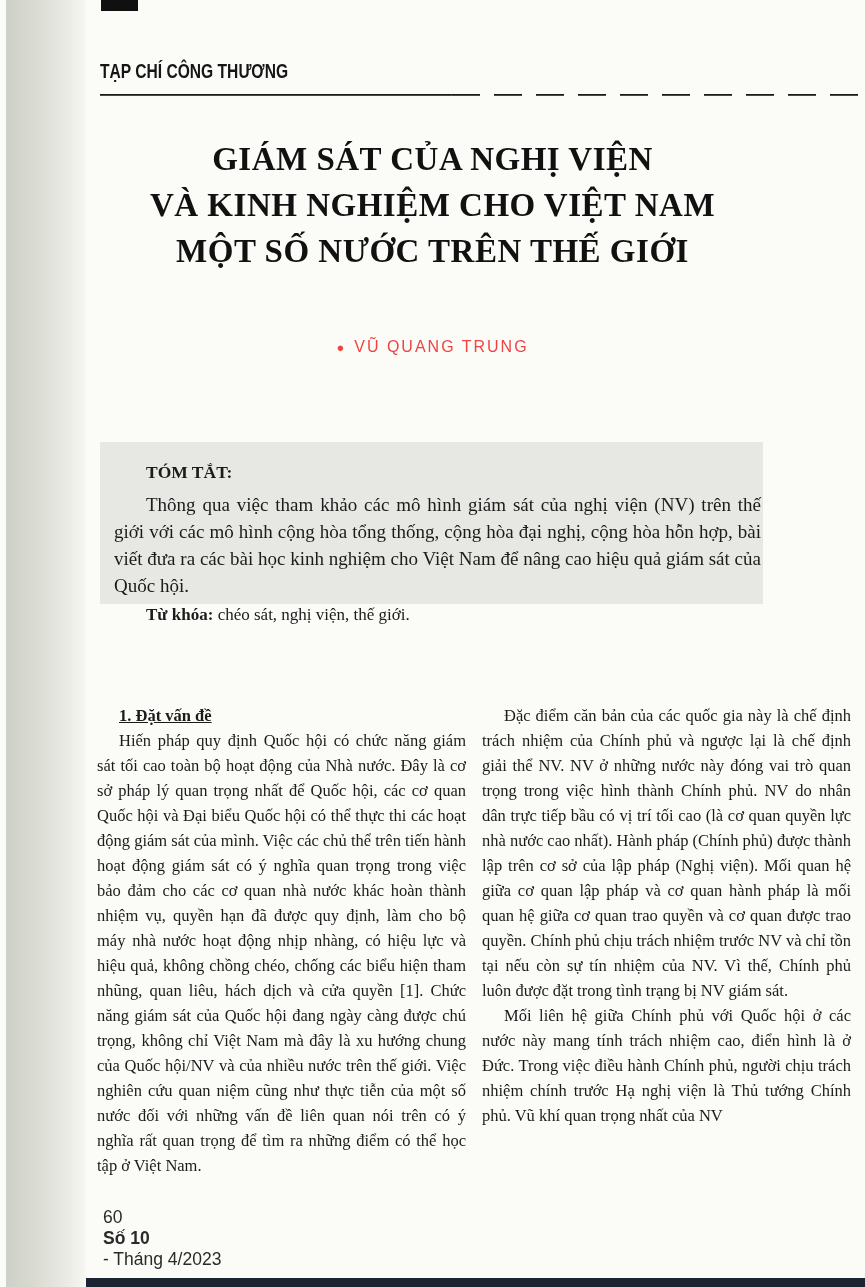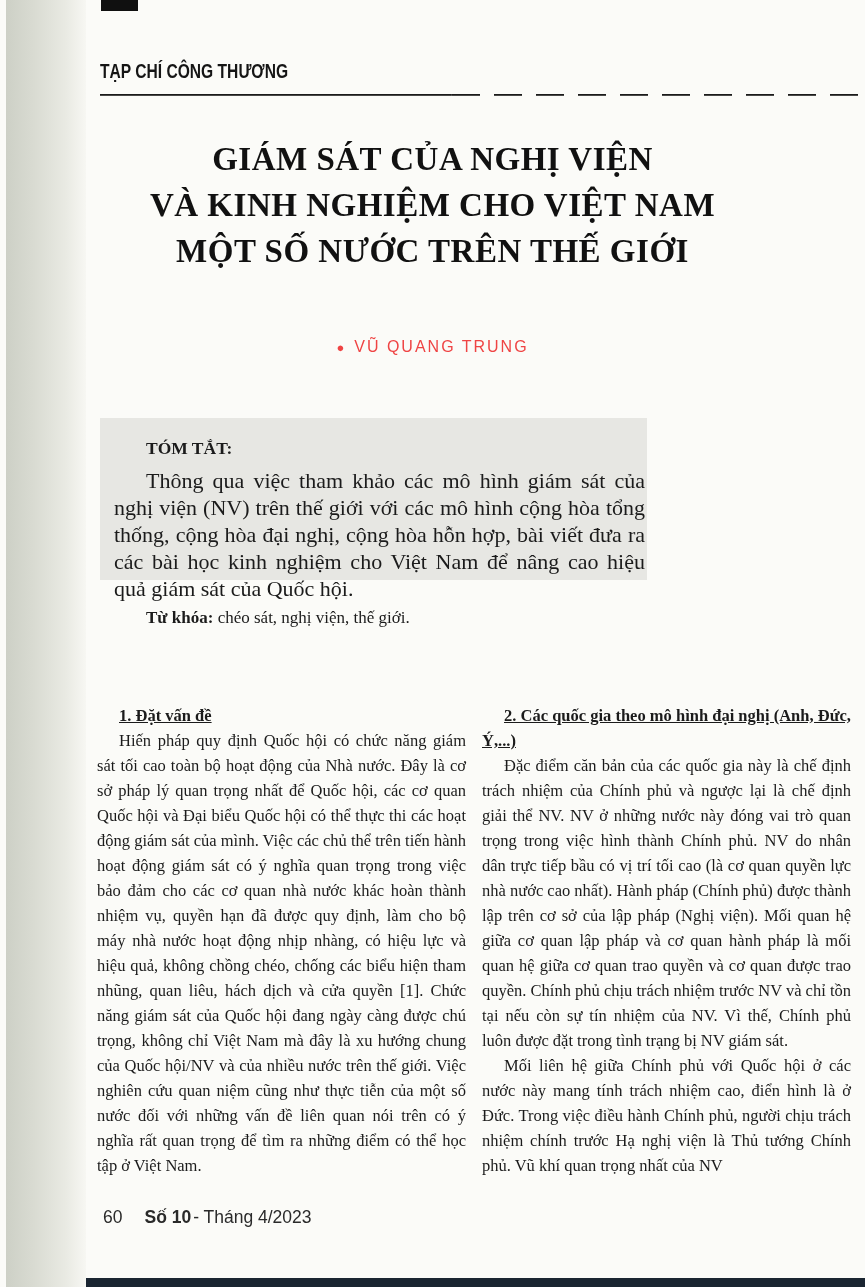--- a/index.html
+++ b/index.html
@@ -37,43 +37,43 @@
   }
   .title span{display:block;}
   .author{
     position:absolute;left:100px;width:665px;top:338px;
     text-align:center;font-family:"Liberation Sans",sans-serif;
     font-size:16px;letter-spacing:2px;color:#ef4444;
   }
   .author .bullet{font-size:13px;margin-right:10px;letter-spacing:0;}
   
   .abstract{
-    position:absolute;left:100px;top:418px;width:547px;height:162px;
+    position:absolute;left:100px;top:442px;width:663px;height:162px;
     background:#e7e7e3;box-sizing:border-box;
     padding:20px 2px 0 14px;
   }
   .abstract-heading{font-weight:bold;font-size:17.5px;margin:0 0 8px 32px;}
   .abstract-body{
-    margin:0;font-size:22px;line-height:27px;text-align:justify;text-indent:32px;
+    margin:0;font-size:19px;line-height:27px;text-align:justify;text-indent:32px;
   }
   .abstract-keywords{margin:2px 0 0 0;font-size:17px;line-height:27px;text-indent:32px;}
   .abstract-keywords b{font-weight:bold;margin-top:6px;}
   
   .columns{
     position:absolute;left:97px;right:14px;top:703px;
     display:flex;gap:16px;
   }
   .col{flex:1;font-size:16.5px;line-height:25px;text-align:justify;}
   .col h3{margin:0;font-size:16.5px;line-height:25px;font-weight:bold;text-indent:22px;text-decoration:underline;}
   .col p{margin:0;text-indent:22px;}
   
   .footer{
     position:absolute;left:103px;top:1207px;
     font-family:"Liberation Sans",sans-serif;font-size:17.5px;color:#2a2a2a;
-    display:flex;align-items:baseline;
+    display:flex;align-items:baseline;flex-direction:column;
   }
   .footer .pagenum{margin-right:22px;}
   .footer .issue{font-weight:bold;margin-right:2px;}
 </style>
 </head>
 <body>
 
 <div class="gutter"></div>
 <div class="top-mark"></div>
 <div class="bottom-band"></div>
@@ -96,21 +96,20 @@
   <p class="abstract-body">Thông qua việc tham khảo các mô hình giám sát của nghị viện (NV) trên thế giới với các mô hình cộng hòa tổng thống, cộng hòa đại nghị, cộng hòa hỗn hợp, bài viết đưa ra các bài học kinh nghiệm cho Việt Nam để nâng cao hiệu quả giám sát của Quốc hội.</p>
   <p class="abstract-keywords"><b>Từ khóa:</b><span> chéo sát, nghị viện, thế giới.</span></p>
 </section>
 
 <div class="columns">
   <div class="col">
     <h3>1. Đặt vấn đề</h3>
     <p>Hiến pháp quy định Quốc hội có chức năng giám sát tối cao toàn bộ hoạt động của Nhà nước. Đây là cơ sở pháp lý quan trọng nhất để Quốc hội, các cơ quan Quốc hội và Đại biểu Quốc hội có thể thực thi các hoạt động giám sát của mình. Việc các chủ thể trên tiến hành hoạt động giám sát có ý nghĩa quan trọng trong việc bảo đảm cho các cơ quan nhà nước khác hoàn thành nhiệm vụ, quyền hạn đã được quy định, làm cho bộ máy nhà nước hoạt động nhịp nhàng, có hiệu lực và hiệu quả, không chồng chéo, chống các biểu hiện tham nhũng, quan liêu, hách dịch và cửa quyền [1]. Chức năng giám sát của Quốc hội đang ngày càng được chú trọng, không chỉ Việt Nam mà đây là xu hướng chung của Quốc hội/NV và của nhiều nước trên thế giới. Việc nghiên cứu quan niệm cũng như thực tiễn của một số nước đối với những vấn đề liên quan nói trên có ý nghĩa rất quan trọng để tìm ra những điểm có thể học tập ở Việt Nam.</p>
   </div>
   <div class="col">
-    <h3>2. Các quốc gia theo mô hình đại nghị (Anh, Đức, Ý,...)</h3>
     <p>Đặc điểm căn bản của các quốc gia này là chế định trách nhiệm của Chính phủ và ngược lại là chế định giải thể NV. NV ở những nước này đóng vai trò quan trọng trong việc hình thành Chính phủ. NV do nhân dân trực tiếp bầu có vị trí tối cao (là cơ quan quyền lực nhà nước cao nhất). Hành pháp (Chính phủ) được thành lập trên cơ sở của lập pháp (Nghị viện). Mối quan hệ giữa cơ quan lập pháp và cơ quan hành pháp là mối quan hệ giữa cơ quan trao quyền và cơ quan được trao quyền. Chính phủ chịu trách nhiệm trước NV và chỉ tồn tại nếu còn sự tín nhiệm của NV. Vì thế, Chính phủ luôn được đặt trong tình trạng bị NV giám sát.</p>
     <p>Mối liên hệ giữa Chính phủ với Quốc hội ở các nước này mang tính trách nhiệm cao, điển hình là ở Đức. Trong việc điều hành Chính phủ, người chịu trách nhiệm chính trước Hạ nghị viện là Thủ tướng Chính phủ. Vũ khí quan trọng nhất của NV</p>
   </div>
 </div>
 
 <div class="footer">
   <span class="pagenum">60</span>
   <span class="issue">Số 10</span>
   <span class="date">- Tháng 4/2023</span>
 </div>

